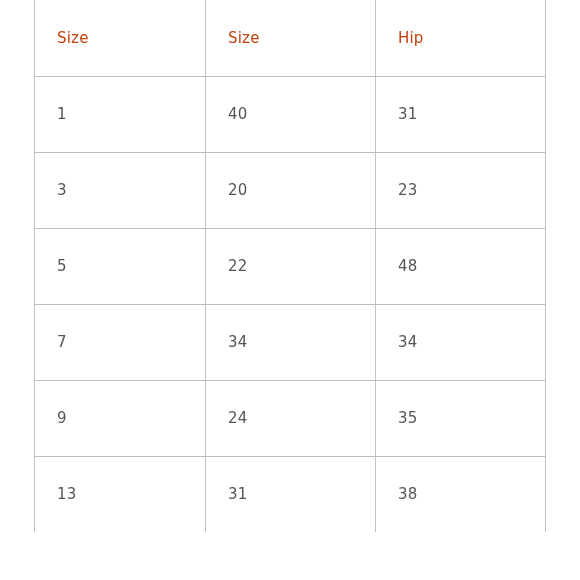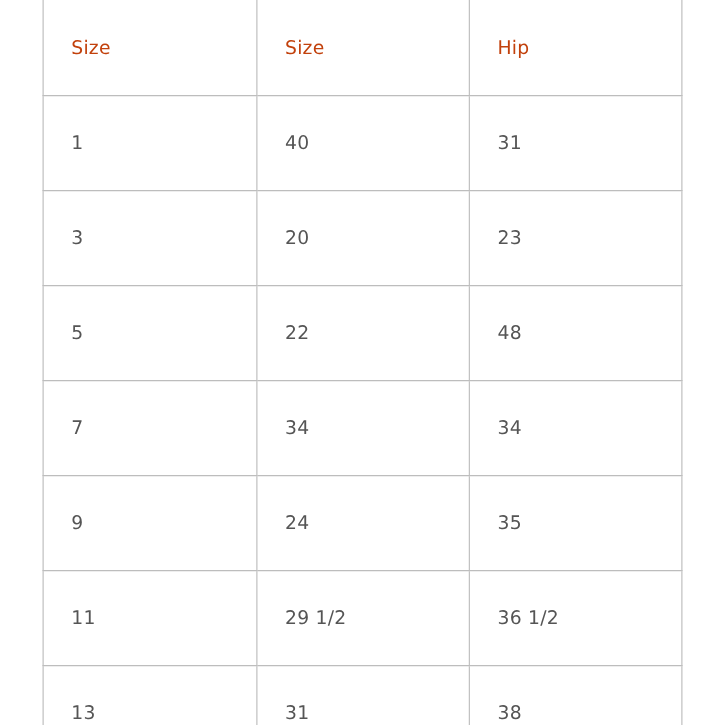--- a/index.html
+++ b/index.html
@@ -113,25 +113,20 @@
         <td>7</td>
         <td>34</td>
         <td>34</td>
       </tr>
       <tr>
         <td>9</td>
         <td>24</td>
         <td>35</td>
       </tr>
       <tr>
-        <td>11</td>
-        <td>29 1/2</td>
-        <td>36 1/2</td>
-      </tr>
-      <tr>
         <td>13</td>
         <td>31</td>
         <td>38</td>
       </tr>
     </tbody>
   </table>
 
 </div>
 
 </body></html>

